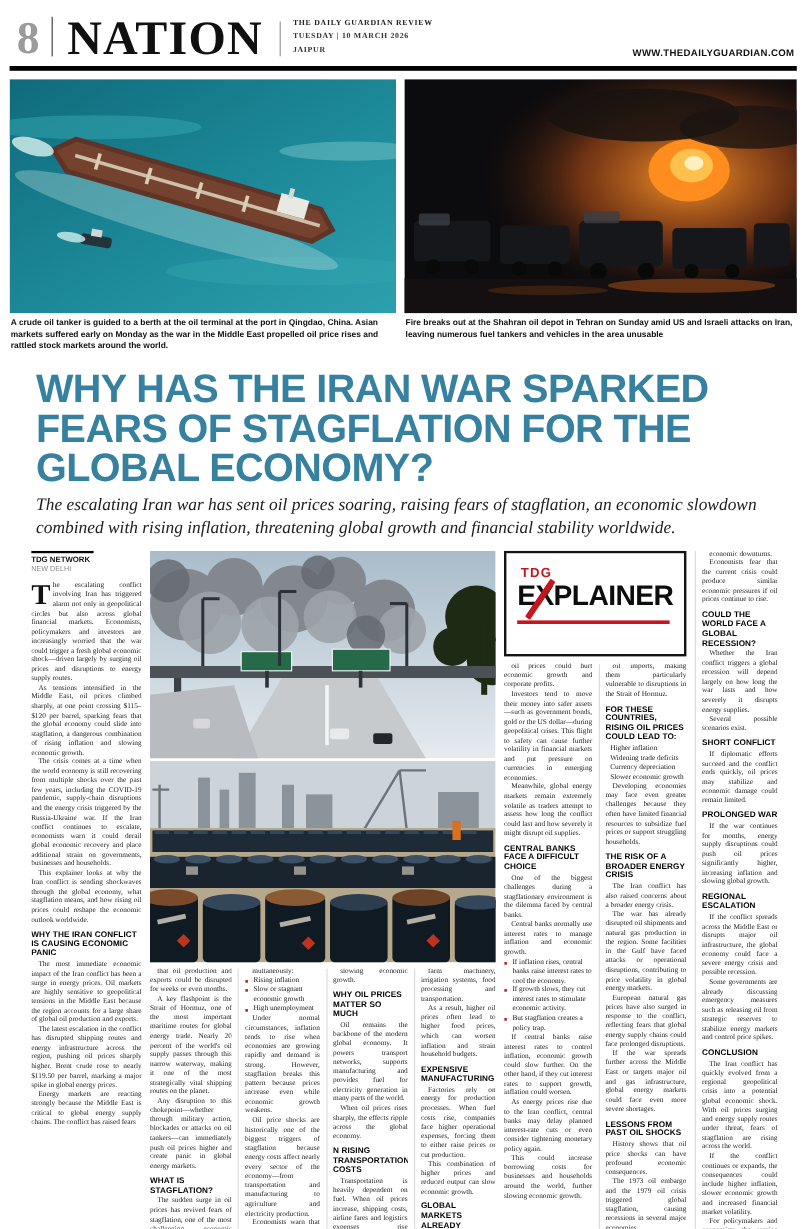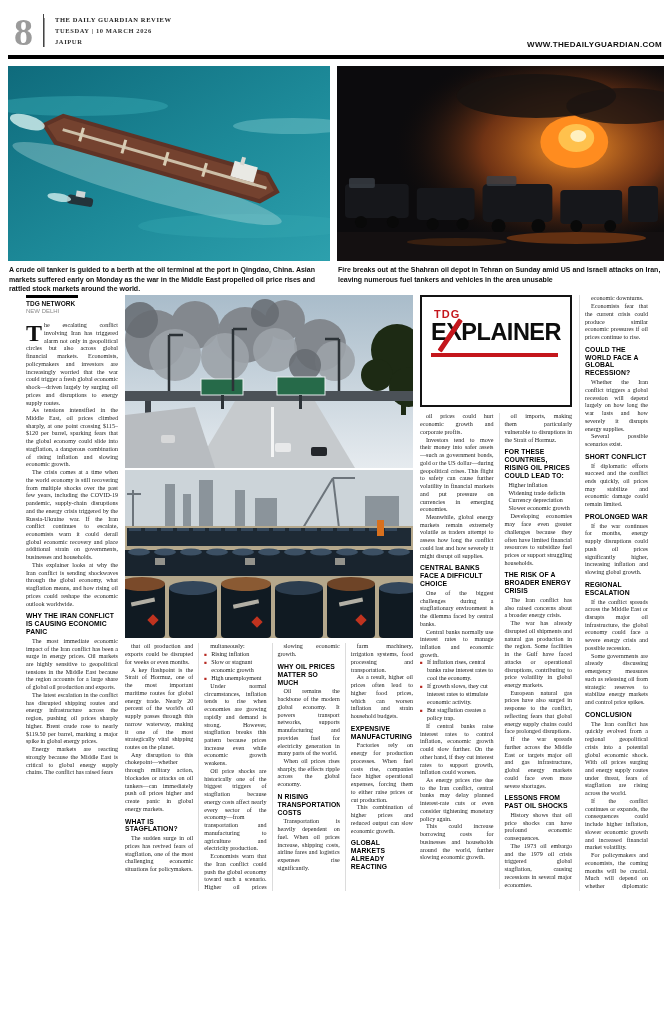--- a/index.html
+++ b/index.html
@@ -41,36 +41,37 @@
   .byline-rule { width:52px; height:2.5px; background:#000; margin-bottom:2px; }
   .byline-agency { font:bold 6.5px/1.3 "Liberation Sans","DejaVu Sans",sans-serif; color:#111; }
   .byline-city { font:6px/1.3 "Liberation Sans","DejaVu Sans",sans-serif; color:#8a8a8a; margin-bottom:6px; }
 
   .midblock svg { display:block; width:100%; }
   .mid-photo-a { height:173px; }
   .mid-photo-b { height:168px; margin-top:2px; }
   .mid-cols { display:grid; grid-template-columns:repeat(4,1fr); column-gap:5px; height:248px; margin-top:5px; overflow:hidden; }
   .mid-cols > div + div, .right-cols > div + div { border-left:1px solid #dcdcdc; padding-left:5px; }
 
-  .explainer-box { border:2px solid #131313; background:#fff; height:112px; padding:12px 8px 8px 9px; position:relative; overflow:hidden; }
+  .explainer-box { border:2px solid #131313; background:#fff; height:88px; padding:12px 8px 8px 9px; position:relative; overflow:hidden; }
   .tdg-label { color:#c4161c; font:900 11px/1 "Liberation Sans","DejaVu Sans",sans-serif; letter-spacing:1px; margin-left:3px; }
   .explainer-word { font:900 23.5px/1.1 "Liberation Sans","DejaVu Sans",sans-serif; color:#0d0d0d; letter-spacing:-.5px; }
   .explainer-slash { position:absolute; left:9px; top:36px; width:38px; height:4.5px; background:#c4161c; transform:rotate(-56deg); transform-origin:center; border-radius:1px; }
   .explainer-underbar { height:3.5px; background:#c4161c; margin-top:7px; width:97%; }
   .right-cols { display:grid; grid-template-columns:1fr 1fr; column-gap:5px; height:476px; margin-top:6px; overflow:hidden; }
   .col-c8 { border-left:1px solid #dcdcdc; padding-left:5px; }
 </style>
 </head>
 <body>
 
 <div class="page">
 
   <header class="masthead">
     <div class="pagenum">8</div>
     <div class="vline"></div>
+    <div class="section">NATION</div>
     <div class="vline2"></div>
     <div class="mast-info">
       <div>THE DAILY GUARDIAN REVIEW</div>
       <div class="dim">TUESDAY | 10 MARCH 2026</div>
       <div class="dim">JAIPUR</div>
     </div>
     <div class="site">WWW.THEDAILYGUARDIAN.COM</div>
   </header>
 
   <div class="photos">
@@ -148,20 +149,22 @@
         <ellipse cx="240" cy="172" rx="70" ry="6" fill="#a34a14" opacity="0.55"></ellipse>
         <ellipse cx="120" cy="176" rx="50" ry="4" fill="#6e3610" opacity="0.4"></ellipse>
       </svg>
     </figure>
   </div>
   <div class="photos" style="margin-top:0;">
     <figcaption class="capt">A crude oil tanker is guided to a berth at the oil terminal at the port in Qingdao, China. Asian markets suffered early on Monday as the war in the Middle East propelled oil price rises and rattled stock markets around the world.</figcaption>
     <figcaption class="capt">Fire breaks out at the Shahran oil depot in Tehran on Sunday amid US and Israeli attacks on Iran, leaving numerous fuel tankers and vehicles in the area unusable</figcaption>
   </div>
 
+  <h1 class="headline">WHY HAS THE IRAN WAR SPARKED FEARS OF STAGFLATION FOR THE GLOBAL ECONOMY?</h1>
+  <p class="standfirst">The escalating Iran war has sent oil prices soaring, raising fears of stagflation, an economic slowdown combined with rising inflation, threatening global growth and financial stability worldwide.</p>
 
   <div class="article">
 
     <div>
       <div class="byline-rule"></div>
       <div class="byline-agency">TDG NETWORK</div>
       <div class="byline-city">NEW DELHI</div>
       <div class="coltext">
           <p class="para lead"><span class="dropcap">T</span>he escalating conflict involving Iran has triggered alarm not only in geopolitical circles but also across global financial markets. Economists, policymakers and investors are increasingly worried that the war could trigger a fresh global economic shock—driven largely by surging oil prices and disruptions to energy supply routes.</p>
           <p class="para">As tensions intensified in the Middle East, oil prices climbed sharply, at one point crossing $115–$120 per barrel, sparking fears that the global economy could slide into stagflation, a dangerous combination of rising inflation and slowing economic growth.</p>

